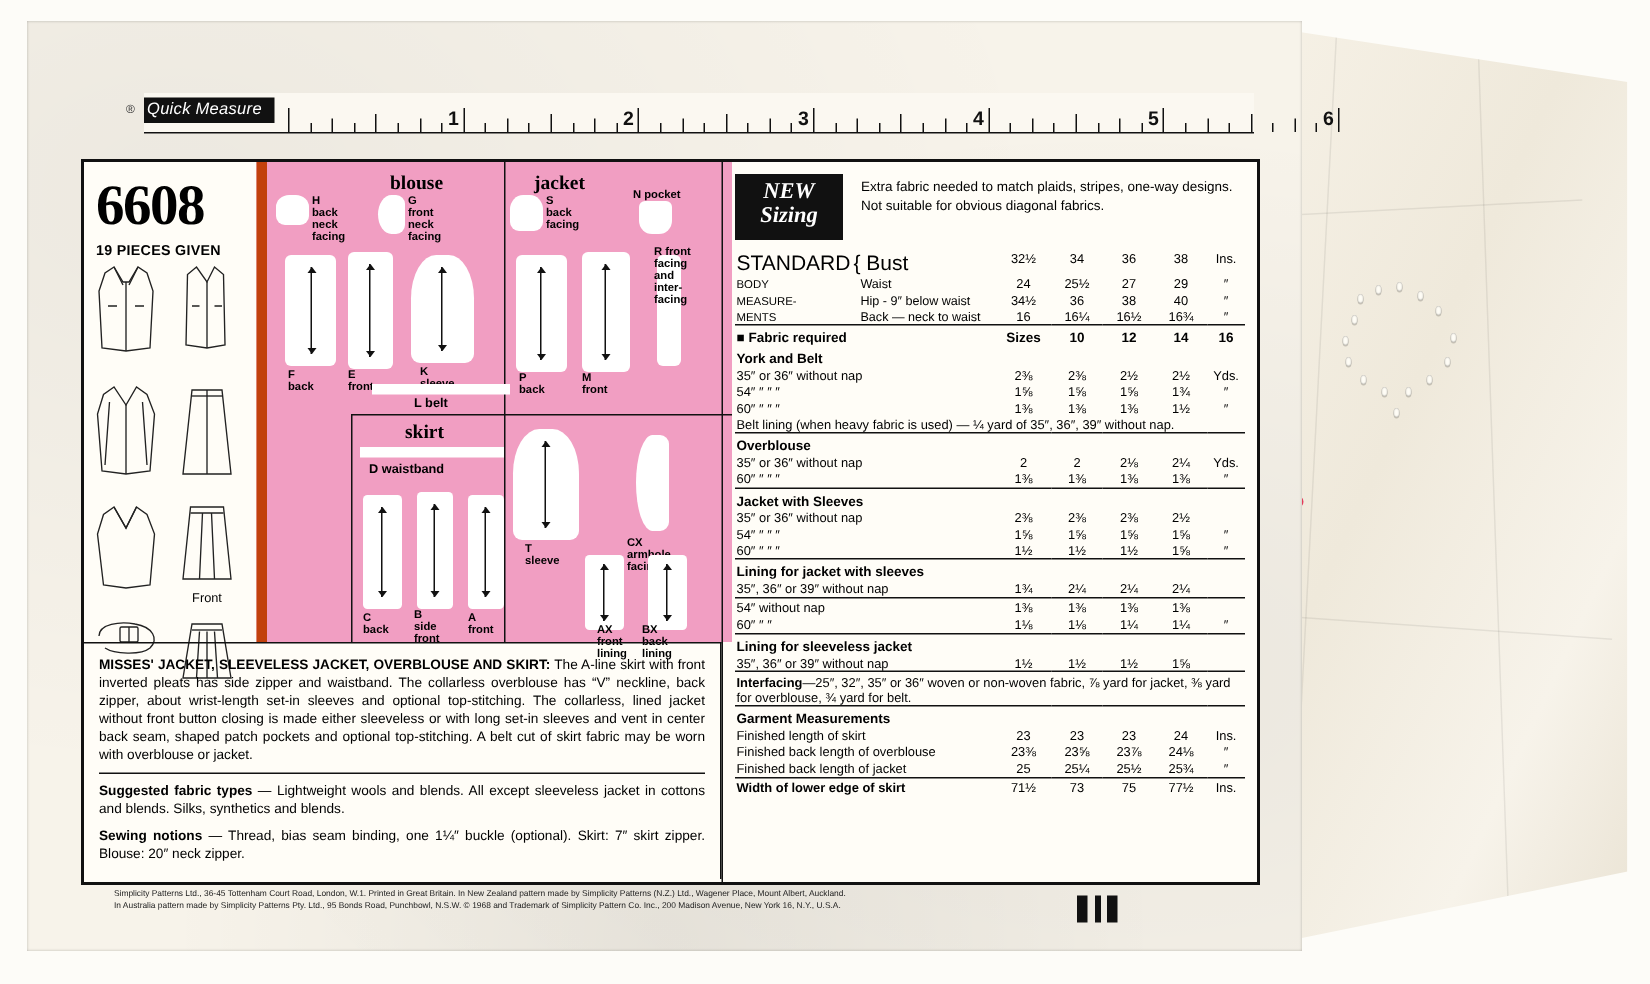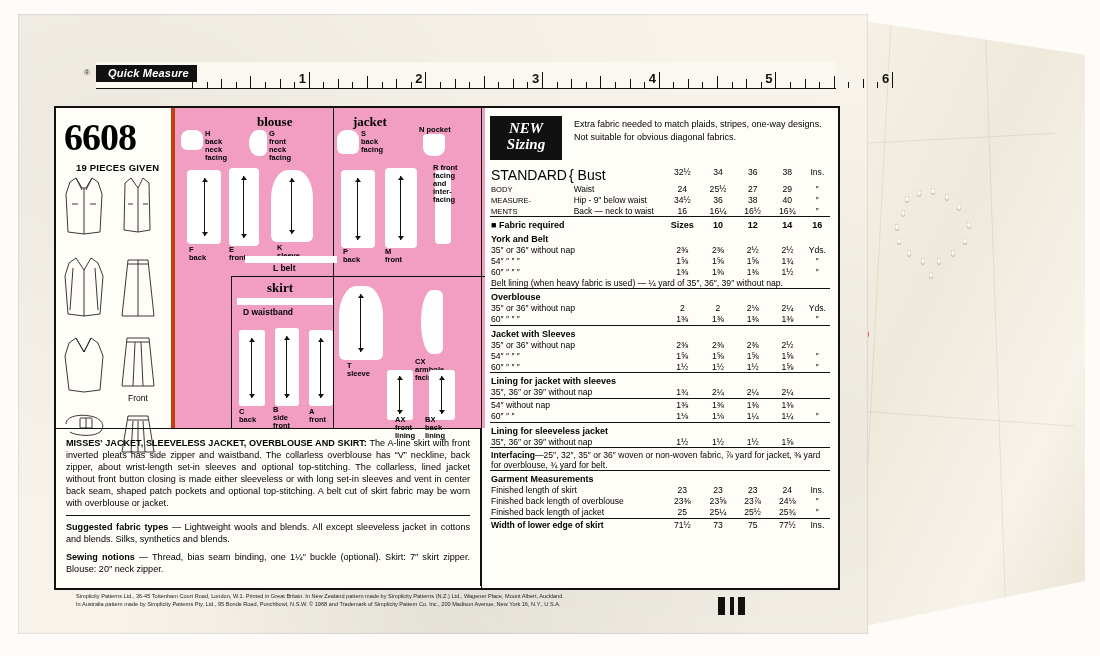--- a/index.html
+++ b/index.html
@@ -25,48 +25,48 @@
       radial-gradient(ellipse at 50% 100%, rgba(0,0,0,.06), rgba(0,0,0,0) 55%);
   }
 
   
   .ruler{
     position:absolute;left:78px;top:48px;width:740px;height:26px;
     background:#fbf8f1;border-bottom:1px solid #111;
   }
   .qm{
     position:absolute;left:0;top:3px;background:#111;color:#fff;
-    font-size:11px;font-style:italic;font-weight:bold;padding:2px 8px 3px 12px;
+    font-size:11px;font-style:italic;font-weight:normal;padding:2px 8px 3px 2px;
     letter-spacing:.2px;
   }
   .reg{position:absolute;left:-12px;top:6px;font-size:8px;color:#333;}
   .ticks{position:absolute;left:96px;top:0;right:0;bottom:0;}
   .tick{position:absolute;bottom:0;width:1px;background:#111;}
   .num{position:absolute;bottom:2px;font-size:13px;font-weight:bold;color:#111;}
 
   
   .frame{
     position:absolute;left:36px;top:92px;width:782px;height:480px;
     border:2px solid #111;background:#fffdf7;
   }
 
   
   .leftcol{position:absolute;left:0;top:0;width:115px;height:320px;padding:6px 4px 0 8px;box-sizing:border-box;}
   .patnum{font-family:"Liberation Serif",serif;font-size:38px;font-weight:bold;letter-spacing:-1px;line-height:1;margin-top:4px;}
-  .pieces{font-size:9.5px;font-weight:bold;margin-top:6px;letter-spacing:.2px;margin-left:12px;}
+  .pieces{font-size:9.5px;font-weight:bold;margin-top:6px;letter-spacing:.2px;}
   .sketches{position:absolute;left:4px;top:62px;width:112px;}
   .sk-row{display:flex;gap:4px;margin-bottom:4px;justify-content:flex-start;}
   .sk{position:relative;}
   .sk svg{display:block;}
   .cap{font-size:8.5px;text-align:center;margin-top:1px;}
 
   
   .pink{
     position:absolute;left:115px;top:0;width:310px;height:320px;
-    background:#f19ec2;border-left:4px solid #c2410c;
+    background:#f19ec2;border-left:7px solid #c2410c;
   }
   .pink .hr{position:absolute;left:0;right:0;height:1px;background:#111;}
   .pink .vr{position:absolute;top:0;bottom:0;width:1px;background:#111;}
   .sect-title{position:absolute;font-size:13px;font-weight:bold;font-family:"Liberation Serif",serif;}
   .plabel{position:absolute;font-size:7.5px;line-height:1.05;font-weight:bold;}
   .piece{position:absolute;background:#ffffff;border:0;}
   .arrow{position:absolute;width:1px;background:#111;}
   .arrow:before,.arrow:after{content:"";position:absolute;left:-2.5px;border-left:3px solid transparent;border-right:3px solid transparent;}
   .arrow:before{top:0;border-bottom:4px solid #111;}
   .arrow:after{bottom:0;border-top:4px solid #111;}

